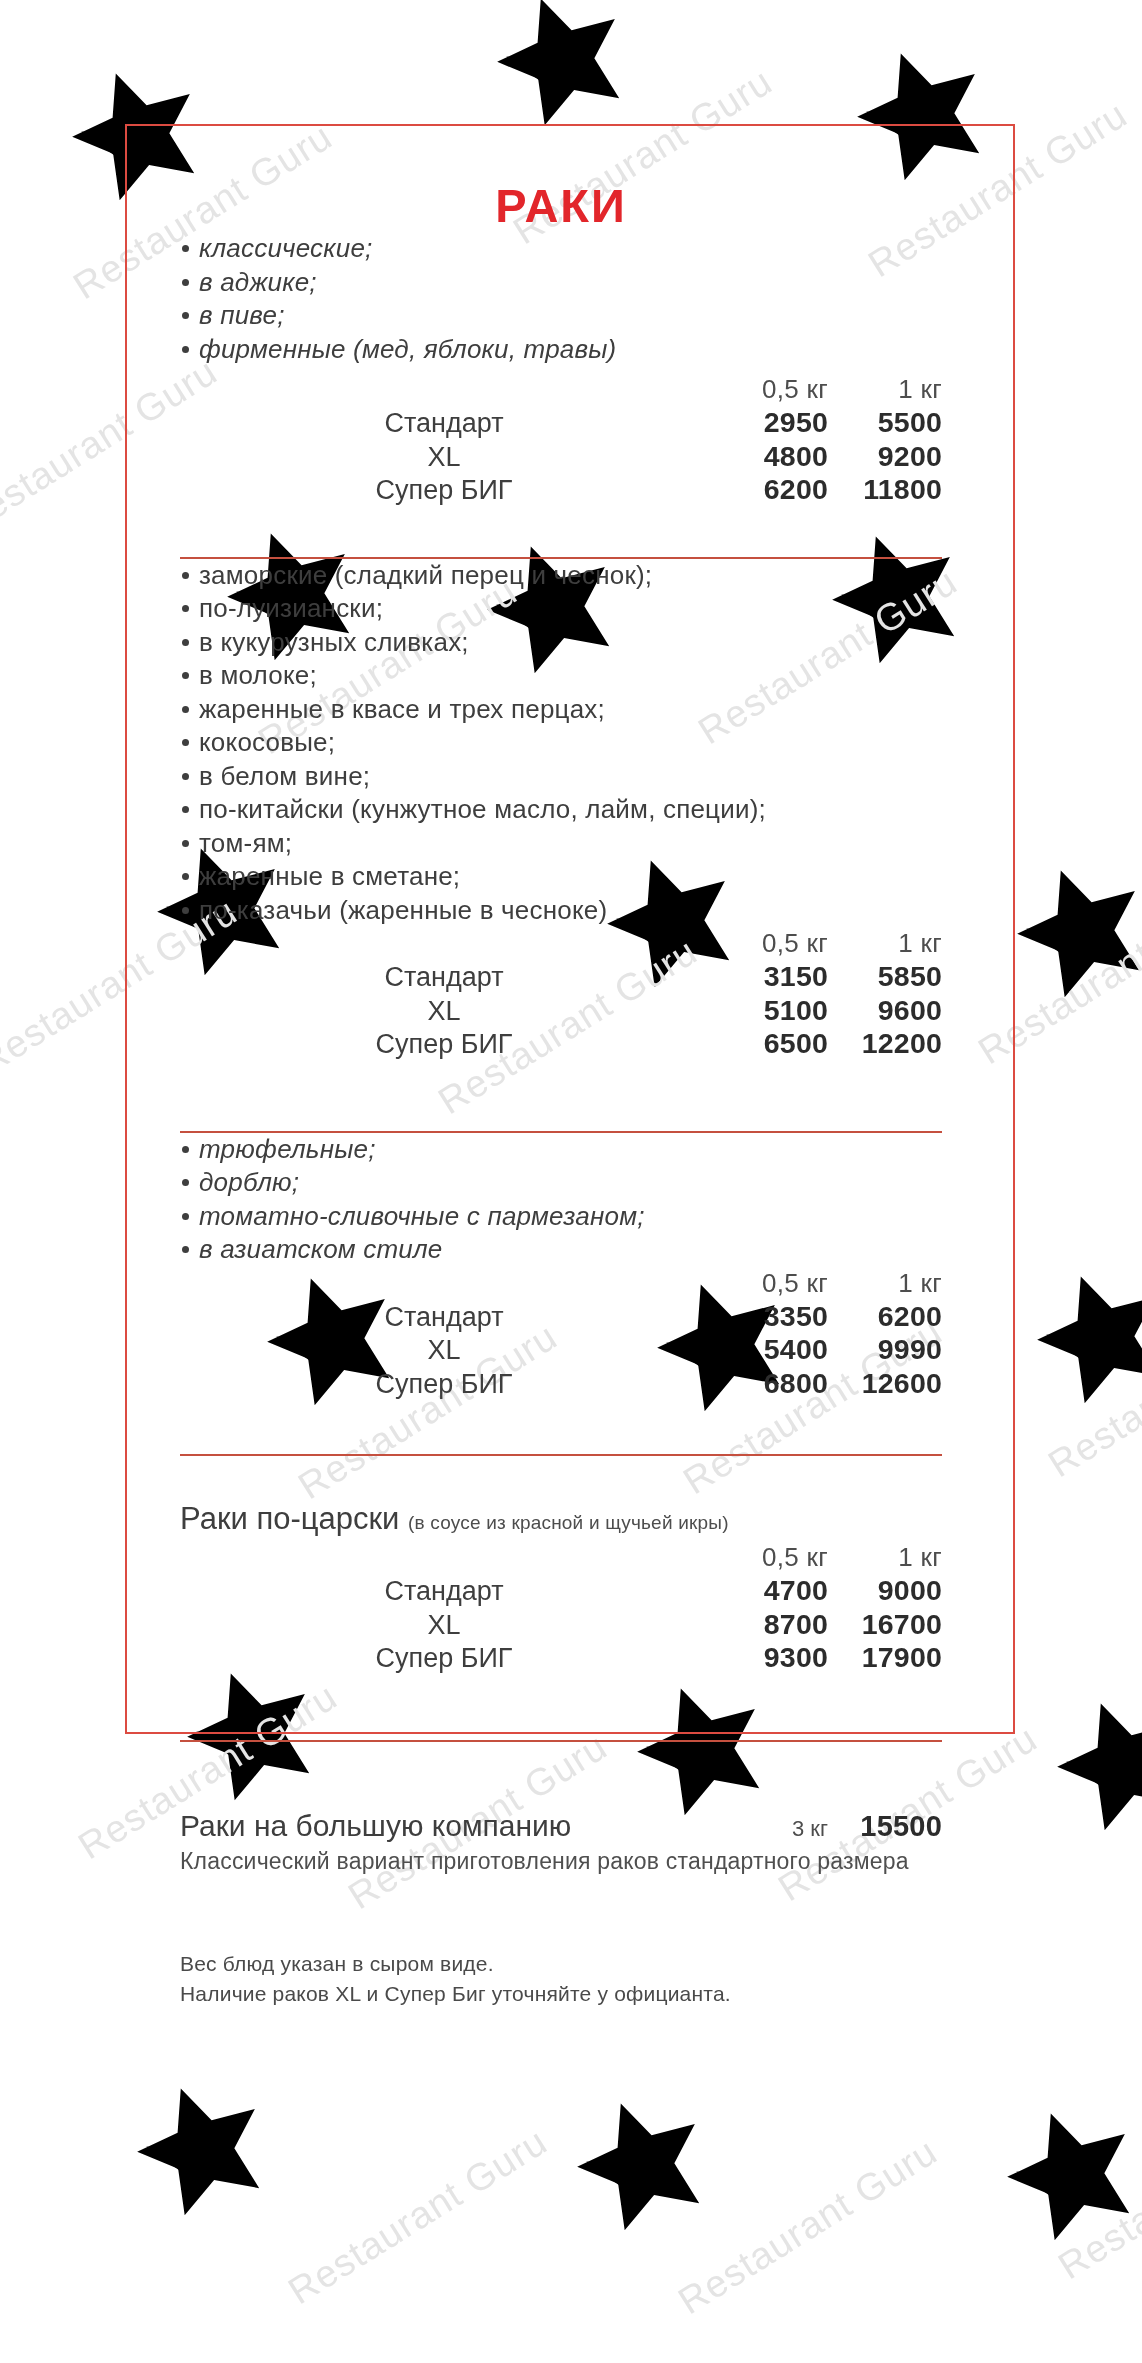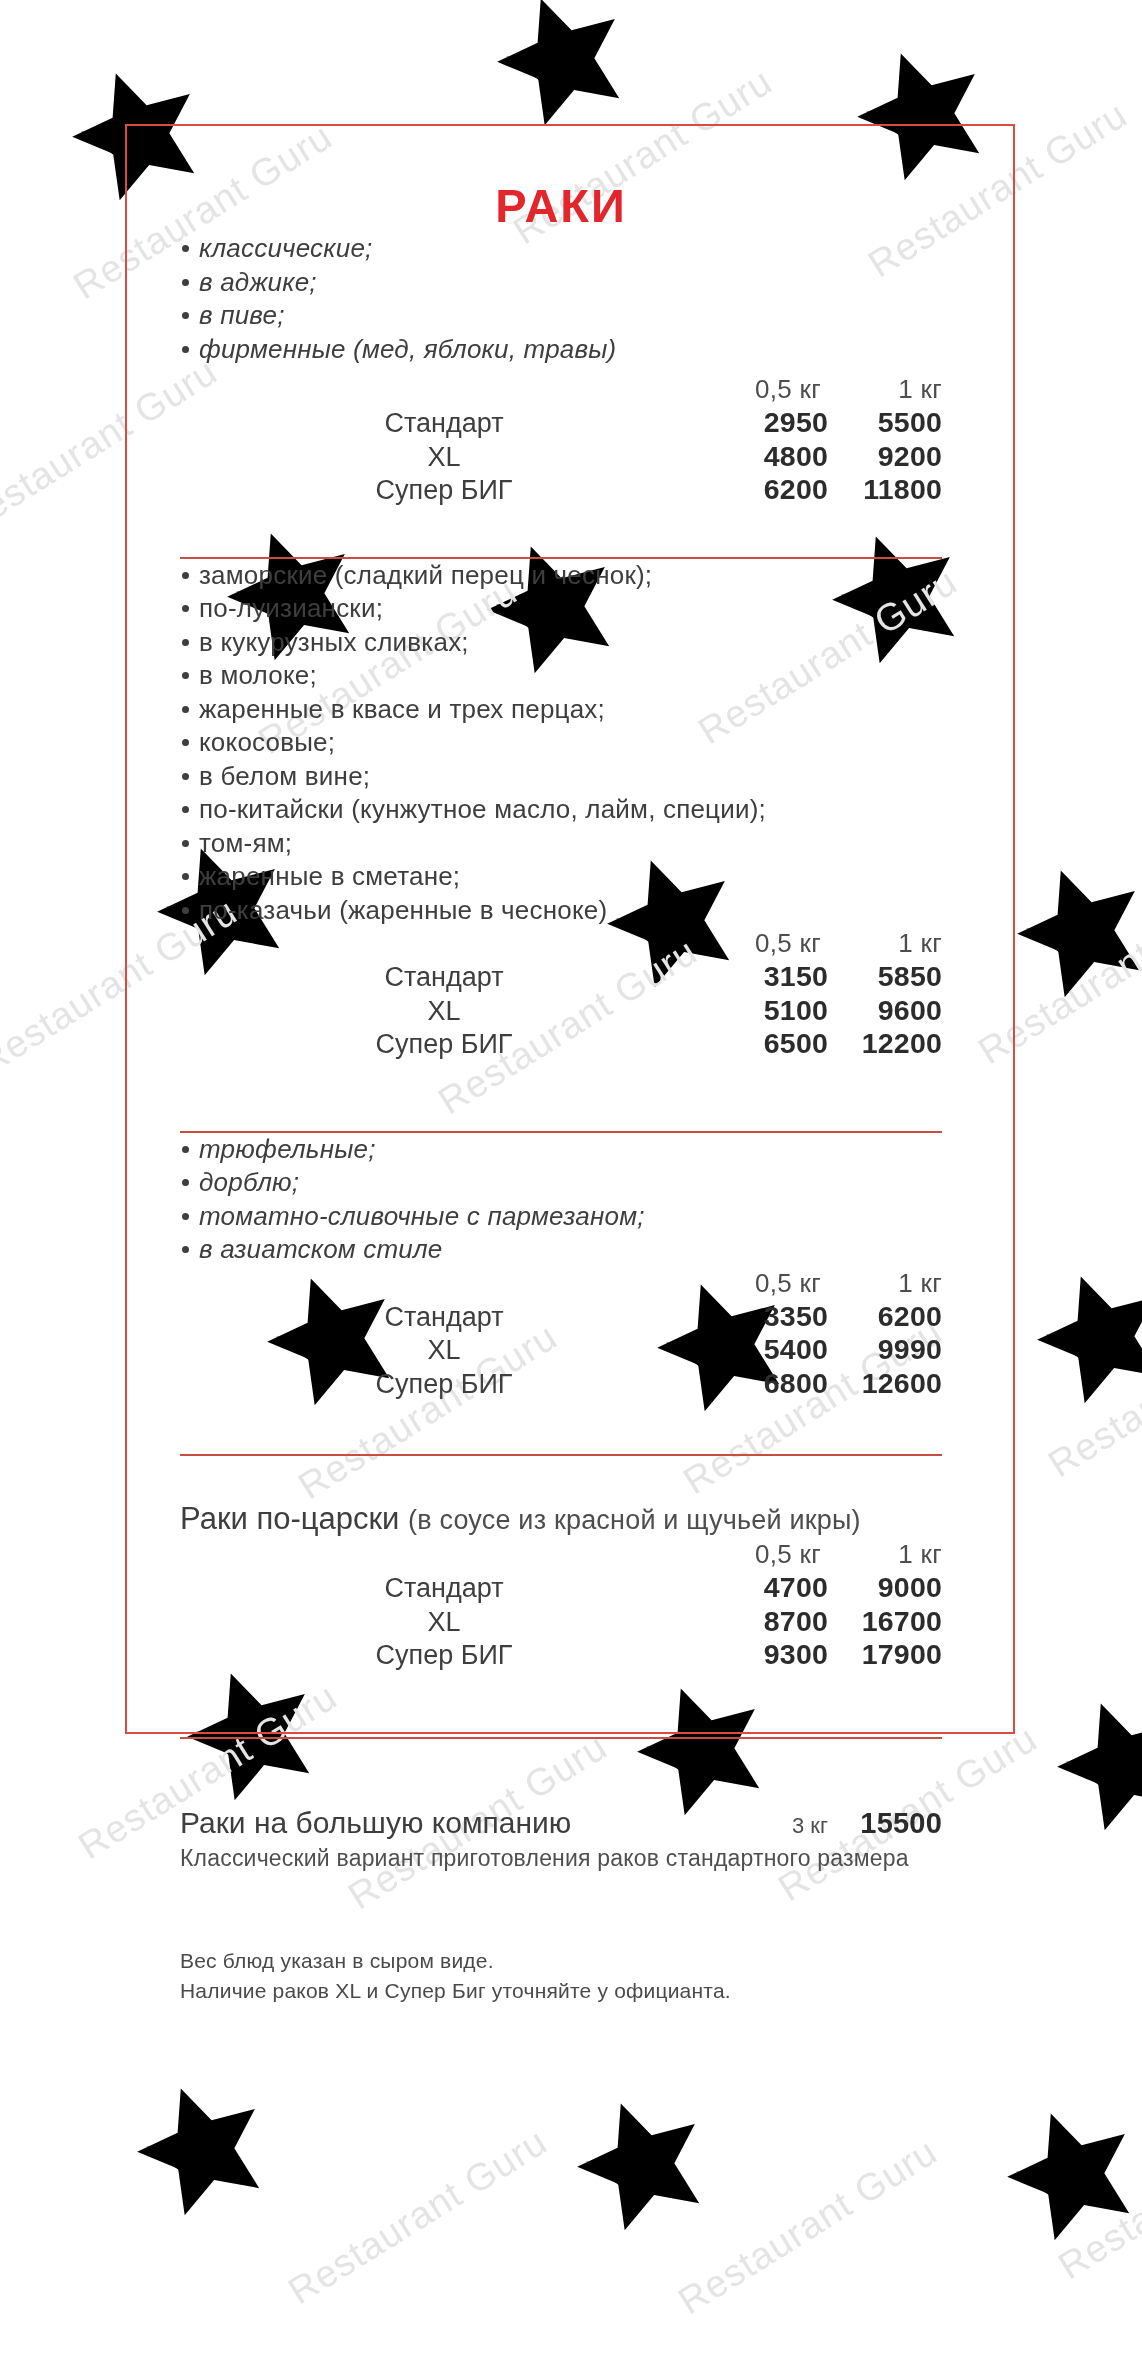--- a/index.html
+++ b/index.html
@@ -35,36 +35,36 @@
     content:"";position:absolute;left:2px;top:13px;width:7px;height:7px;
     border-radius:50%;background:#3e3e3e;
   }
   .ul-1{margin-top:26px;font-style:italic;}
   .ul-2{margin-top:50px;}
   .ul-3{margin-top:63px;font-style:italic;}
   
   .ptable{margin-top:0;}
   .ptable.first{margin-top:7px;}
   .prow{display:grid;grid-template-columns:1fr 120px 114px;align-items:baseline;}
-  .phead{line-height:33px;gap:7px;}
+  .phead{line-height:33px;}
   .phead .pcol{font-size:26px;color:#4d4d4d;text-align:right;letter-spacing:0.3px;}
   .prow .plabel{font-size:27px;color:#3e3e3e;line-height:32.5px;text-align:center;}
   .prow .pval{
     font-size:28.5px;font-weight:700;color:#2c2c2c;text-align:right;
     line-height:32.5px;letter-spacing:0.2px;
   }
   
   .divider{border:none;border-top:2px solid #c5503f;margin:0;}
   .div-1{margin-top:50px;}
   .div-2{margin-top:70px;}
   .div-3{margin-top:54px;}
   .div-4{margin-top:65px;}
   
   .dish-heading{margin-top:45px;font-size:31px;line-height:36px;color:#3e3e3e;font-weight:400;}
-  .dish-heading .note{font-size:27px;color:#4d4d4d;letter-spacing:0.2px;}
+  .dish-heading .note{font-size:19px;color:#4d4d4d;letter-spacing:0.2px;}
   
   .big-row{margin-top:66px;display:grid;grid-template-columns:1fr 120px 114px;align-items:baseline;}
   .big-row .blabel{font-size:30px;line-height:36px;color:#3e3e3e;}
   .big-row .bweight{font-size:22px;color:#4d4d4d;text-align:right;}
   .big-row .bprice{font-size:29px;font-weight:700;color:#2c2c2c;text-align:right;letter-spacing:0.2px;}
   .big-desc{margin-top:2px;font-size:23px;line-height:30px;color:#4f4f4f;letter-spacing:0.2px;}
   
   .footer{margin-top:73px;font-size:21px;line-height:30.5px;color:#4a4a4a;letter-spacing:0.2px;}
 </style>
 </head>

